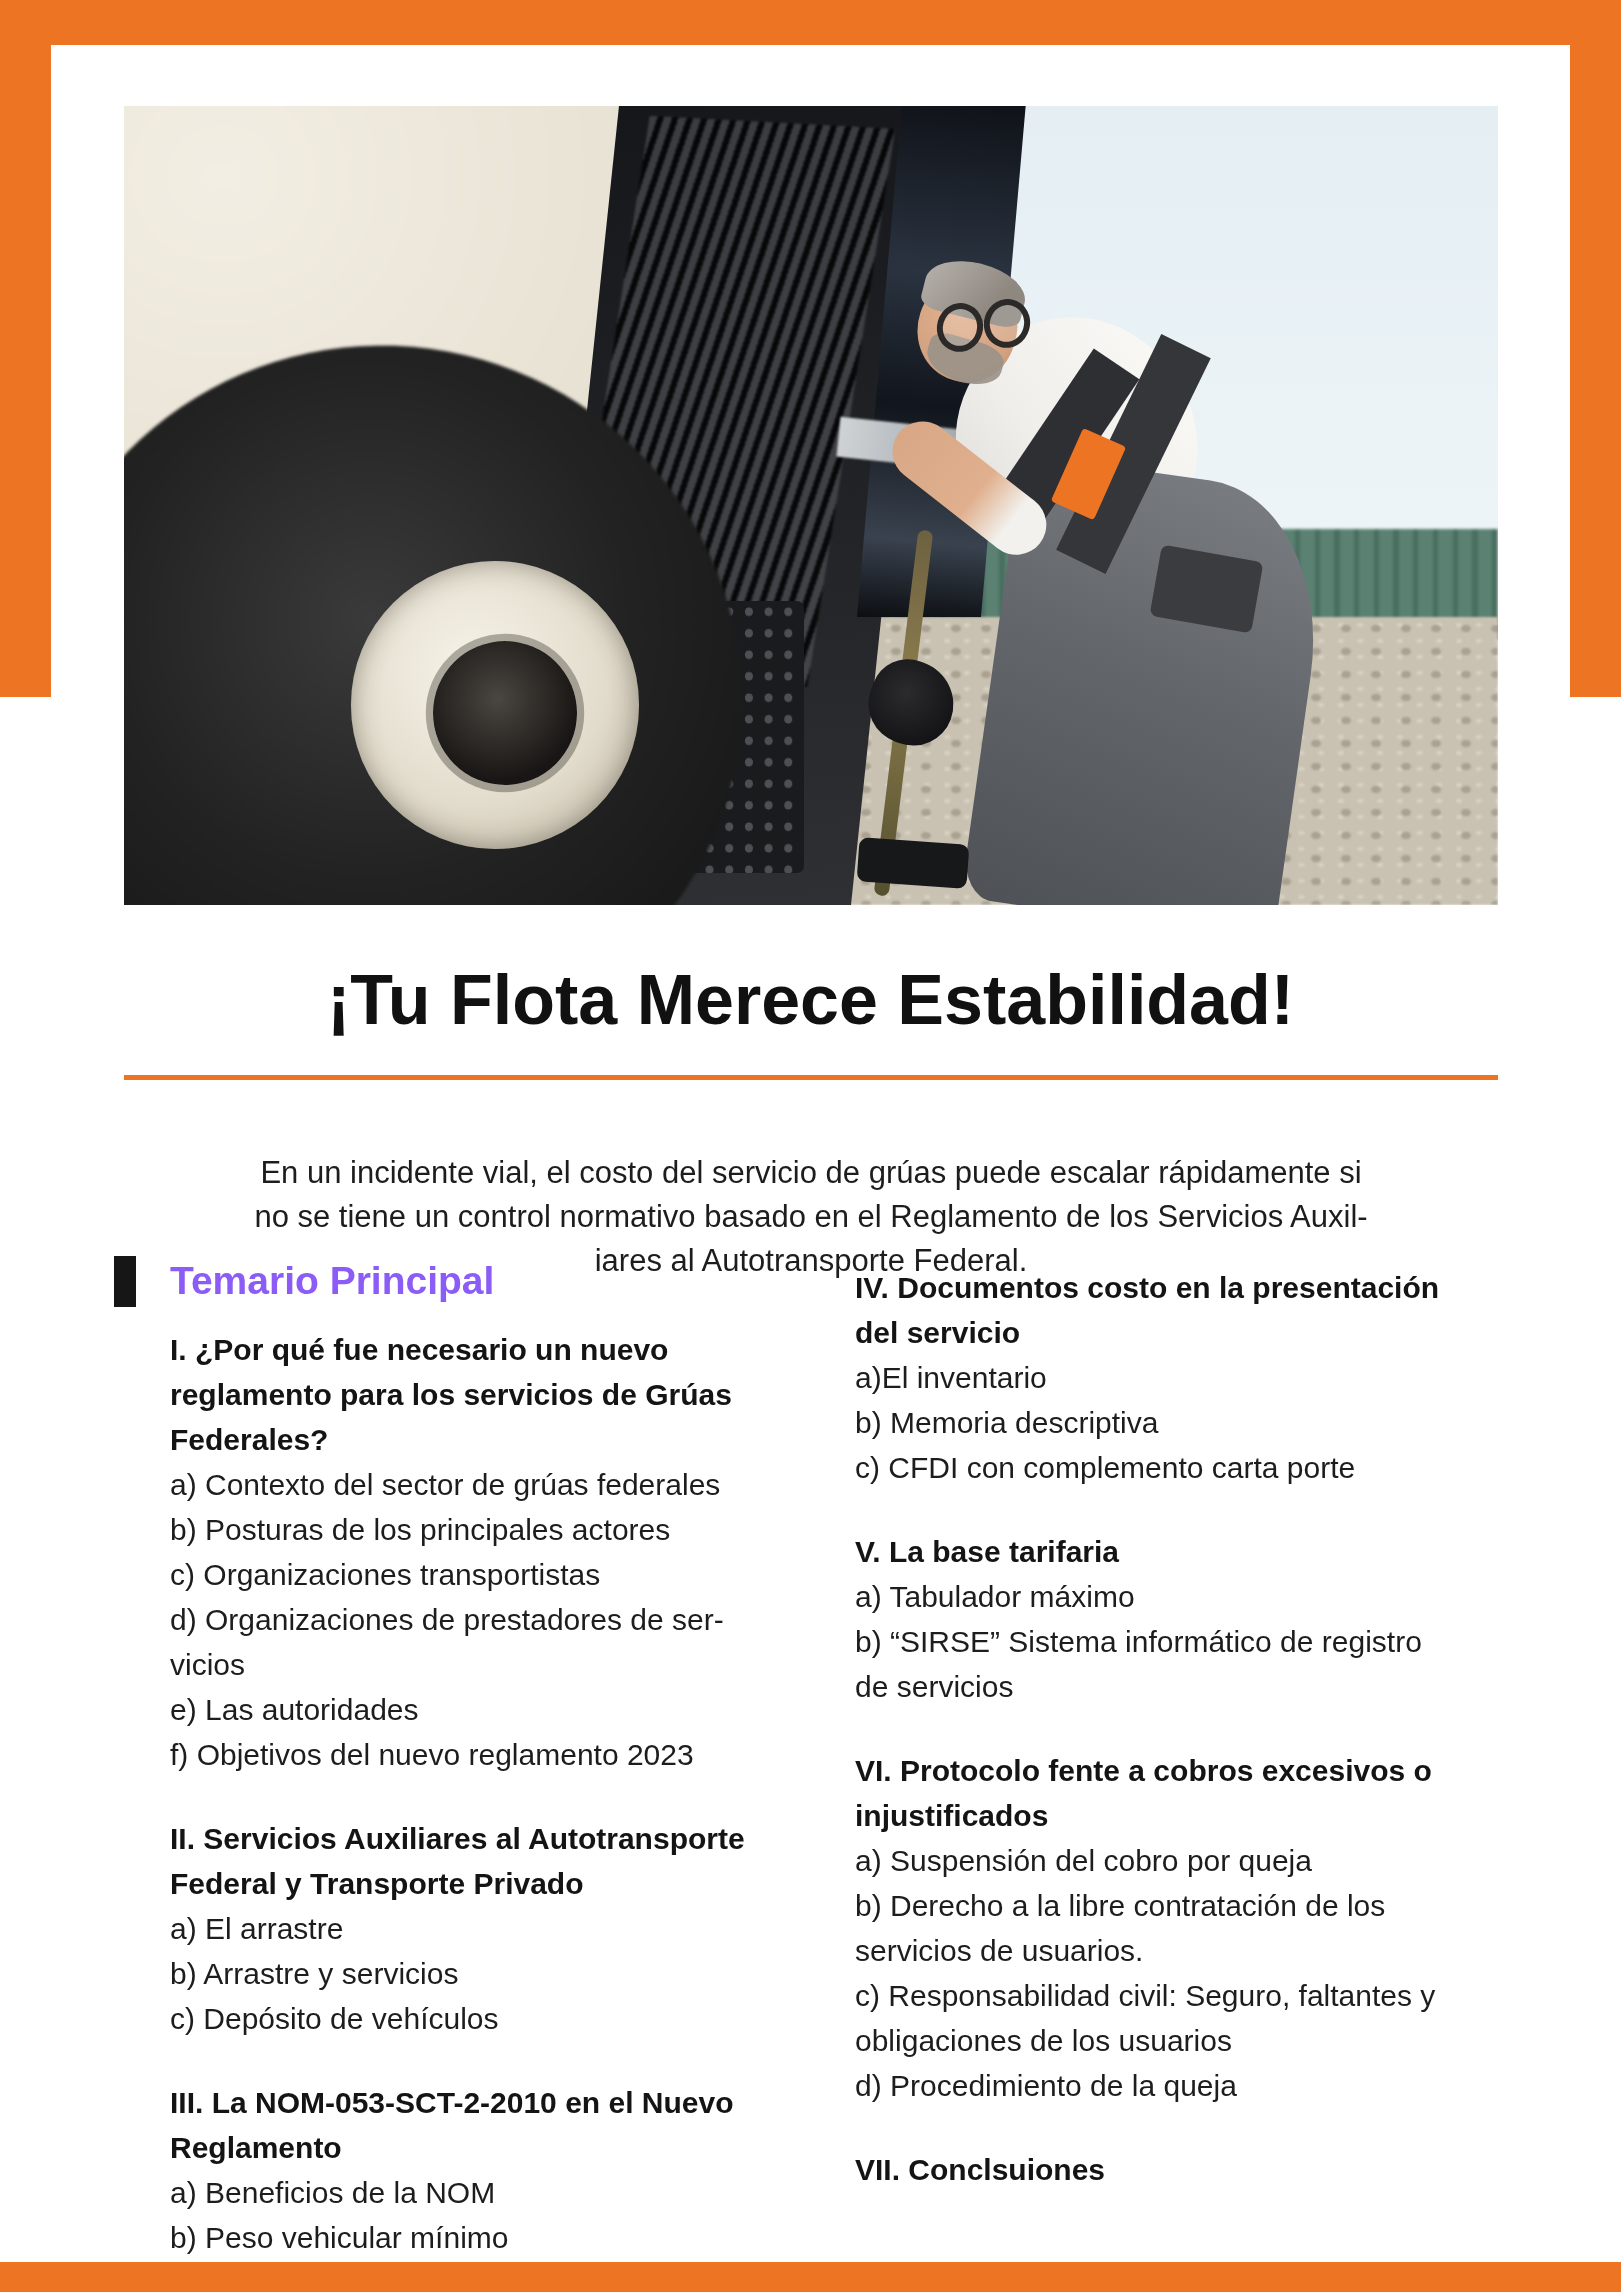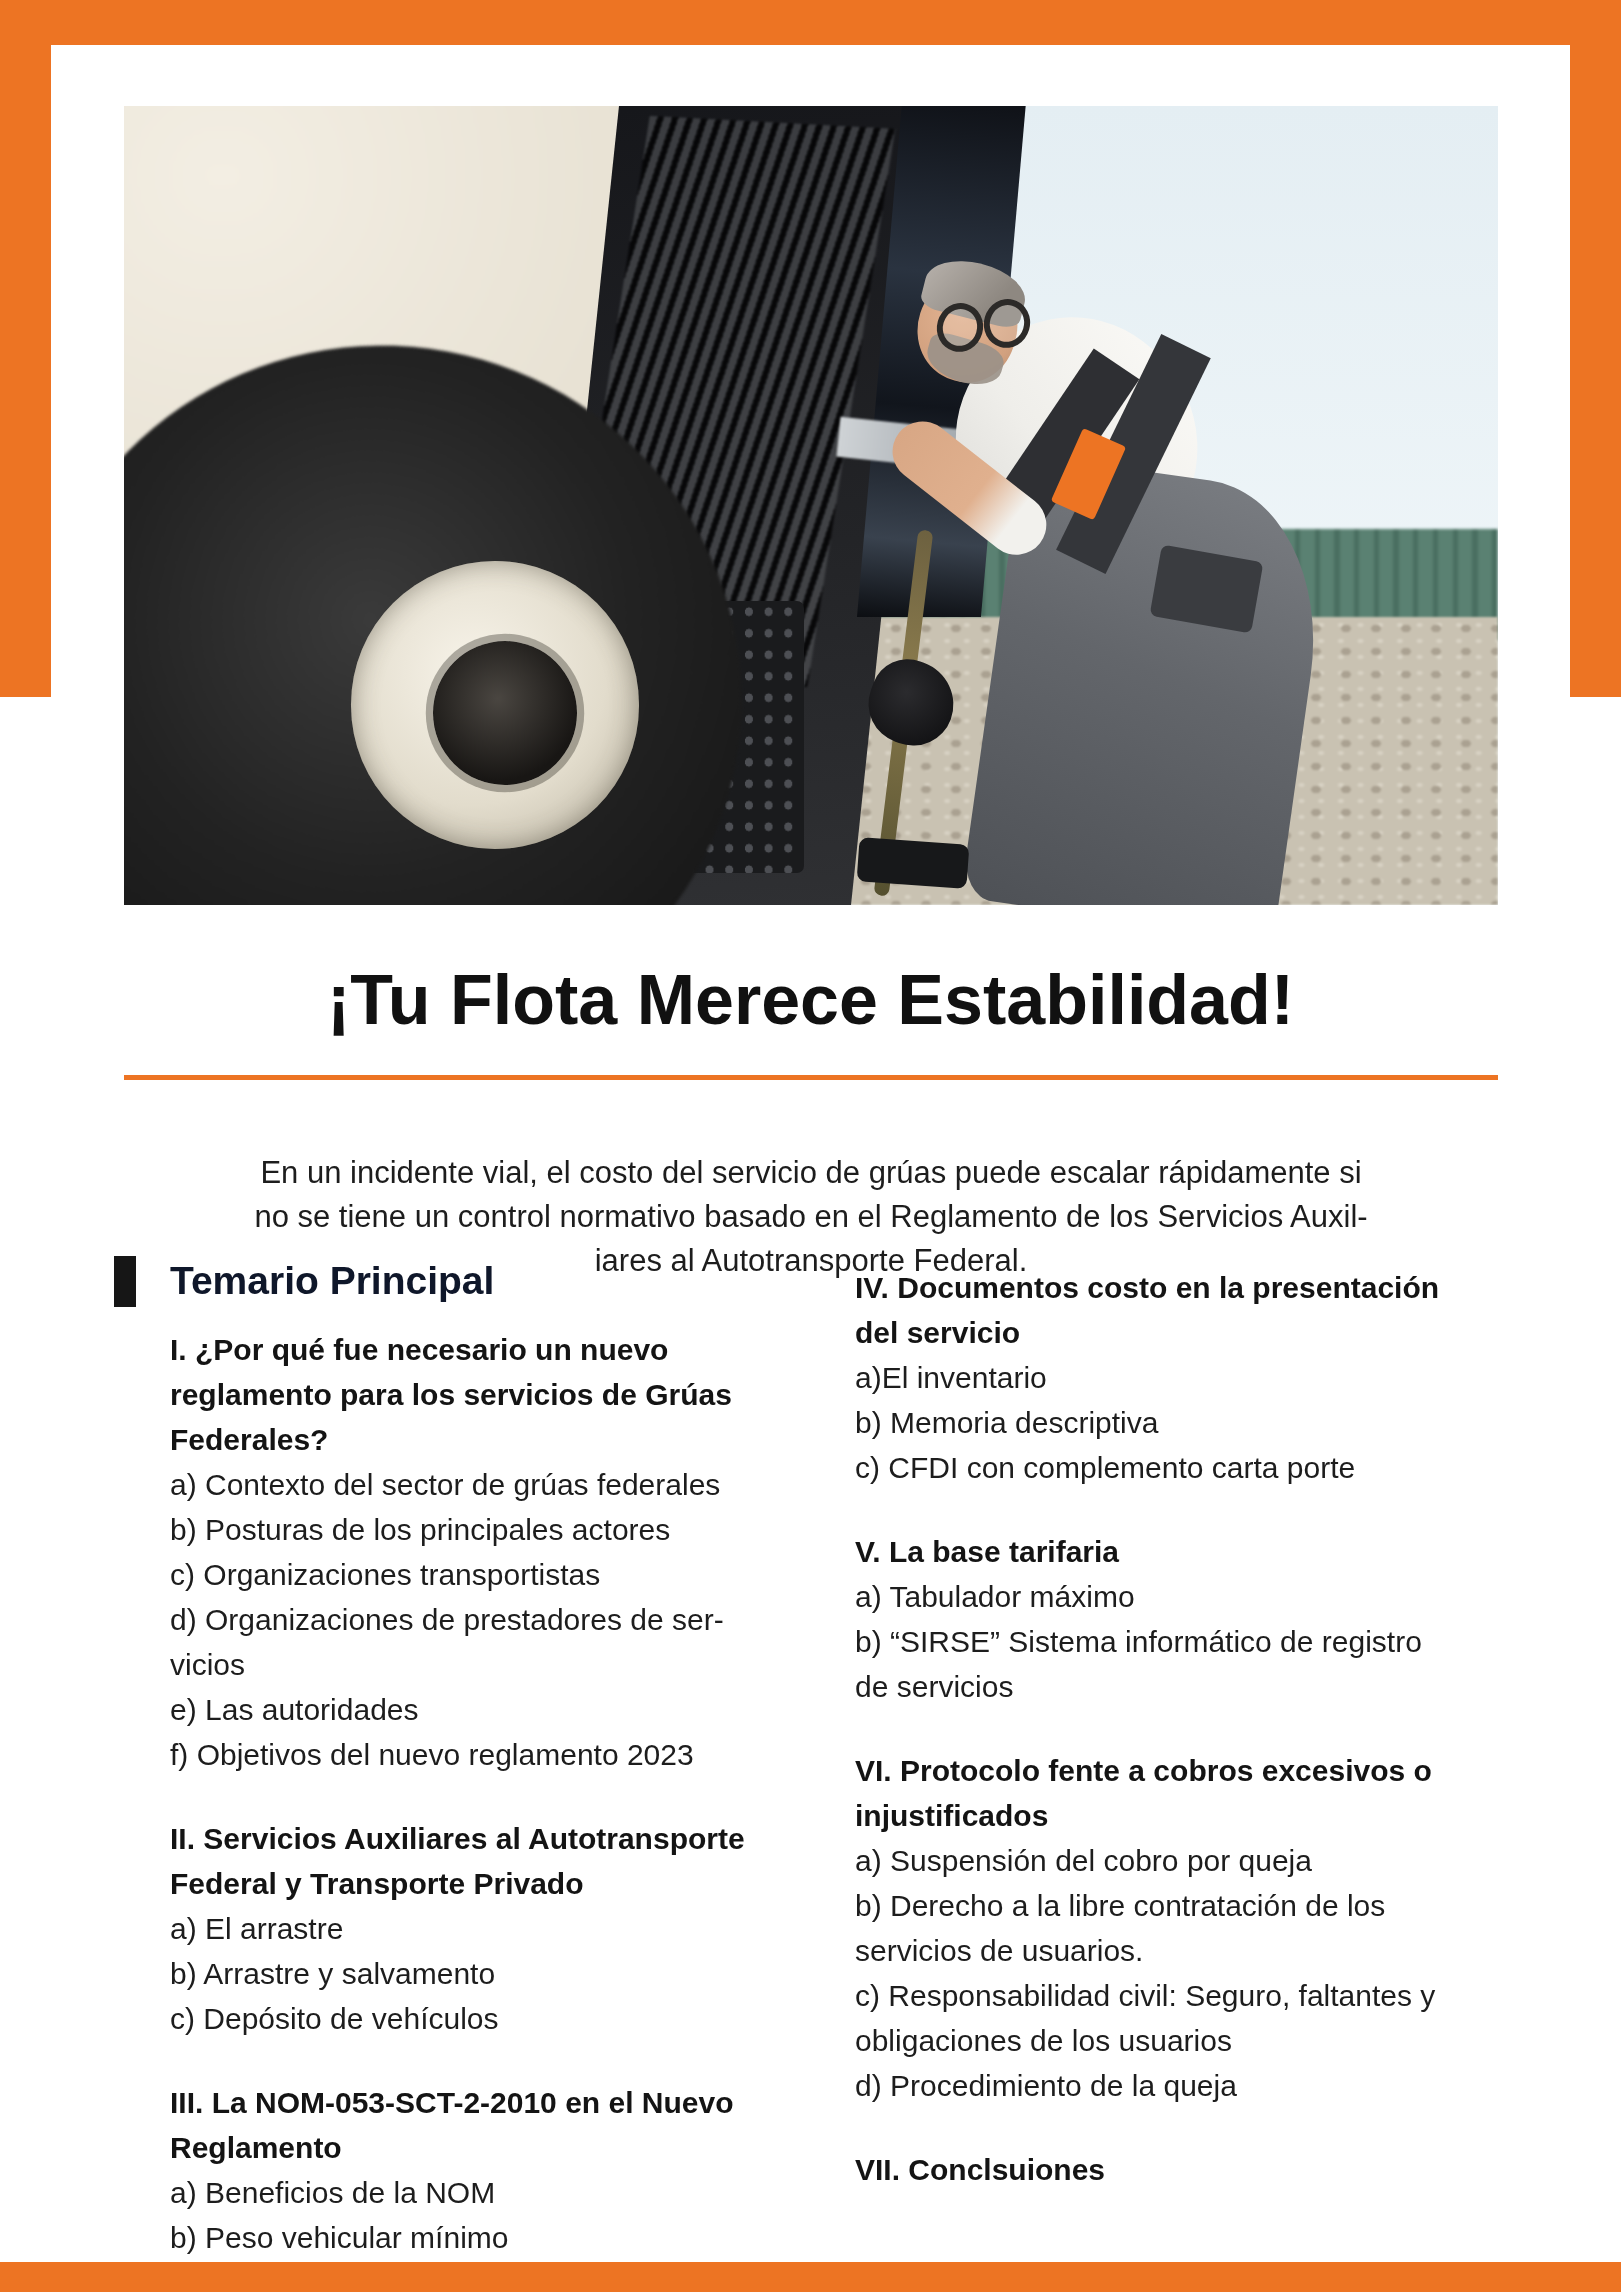--- a/index.html
+++ b/index.html
@@ -98,21 +98,21 @@
     left:0;top:960px;width:1621px;text-align:center;
     font-size:70px;font-weight:bold;letter-spacing:0px;color:#111111;
   }
   #title-divider{left:124px;top:1075px;width:1374px;height:4.5px;}
   #intro{
     left:157px;top:1116px;width:1308px;text-align:center;
     font-size:31px;line-height:44px;color:#1d1d1d;margin-top:35px;
   }
   .intro-line{white-space:nowrap;}
   #toc-bullet{left:114px;top:1256px;width:22.4px;height:51px;background:#161616;}
-  #toc-heading{left:170px;top:1259px;font-size:39px;font-weight:bold;color:#0f172a;}
+  #toc-heading{left:170px;top:1259px;font-size:39px;font-weight:bold;color:#8b5cf6;}
   .toc-col{font-size:30px;line-height:45px;color:#1d1d1d;}
   #toc-left{left:170px;top:1327px;width:627px;}
   #toc-right{left:855px;top:1265px;width:645px;}
   .toc-section + .toc-section{margin-top:39px;}
   .toc-line{white-space:nowrap;}
   .toc-line.bold{font-weight:bold;color:#141414;}
 </style>
 </head>
 <body>
 
@@ -172,21 +172,21 @@
       <div class="toc-line">c) Organizaciones transportistas</div>
       <div class="toc-line">d) Organizaciones de prestadores de ser-</div>
       <div class="toc-line">vicios</div>
       <div class="toc-line">e) Las autoridades</div>
       <div class="toc-line">f) Objetivos del nuevo reglamento 2023</div>
     </div>
     <div class="toc-section">
       <div class="toc-line bold">II. Servicios Auxiliares al Autotransporte</div>
       <div class="toc-line bold">Federal y Transporte Privado</div>
       <div class="toc-line">a) El arrastre</div>
-      <div class="toc-line">b) Arrastre y salvamento</div>
+      <div class="toc-line">b) Arrastre y servicios</div>
       <div class="toc-line">c) Depósito de vehículos</div>
     </div>
     <div class="toc-section">
       <div class="toc-line bold">III. La NOM-053-SCT-2-2010 en el Nuevo</div>
       <div class="toc-line bold">Reglamento</div>
       <div class="toc-line">a) Beneficios de la NOM</div>
       <div class="toc-line">b) Peso vehicular mínimo</div>
     </div>
   </div>
 <div class="abs toc-col" id="toc-right">

